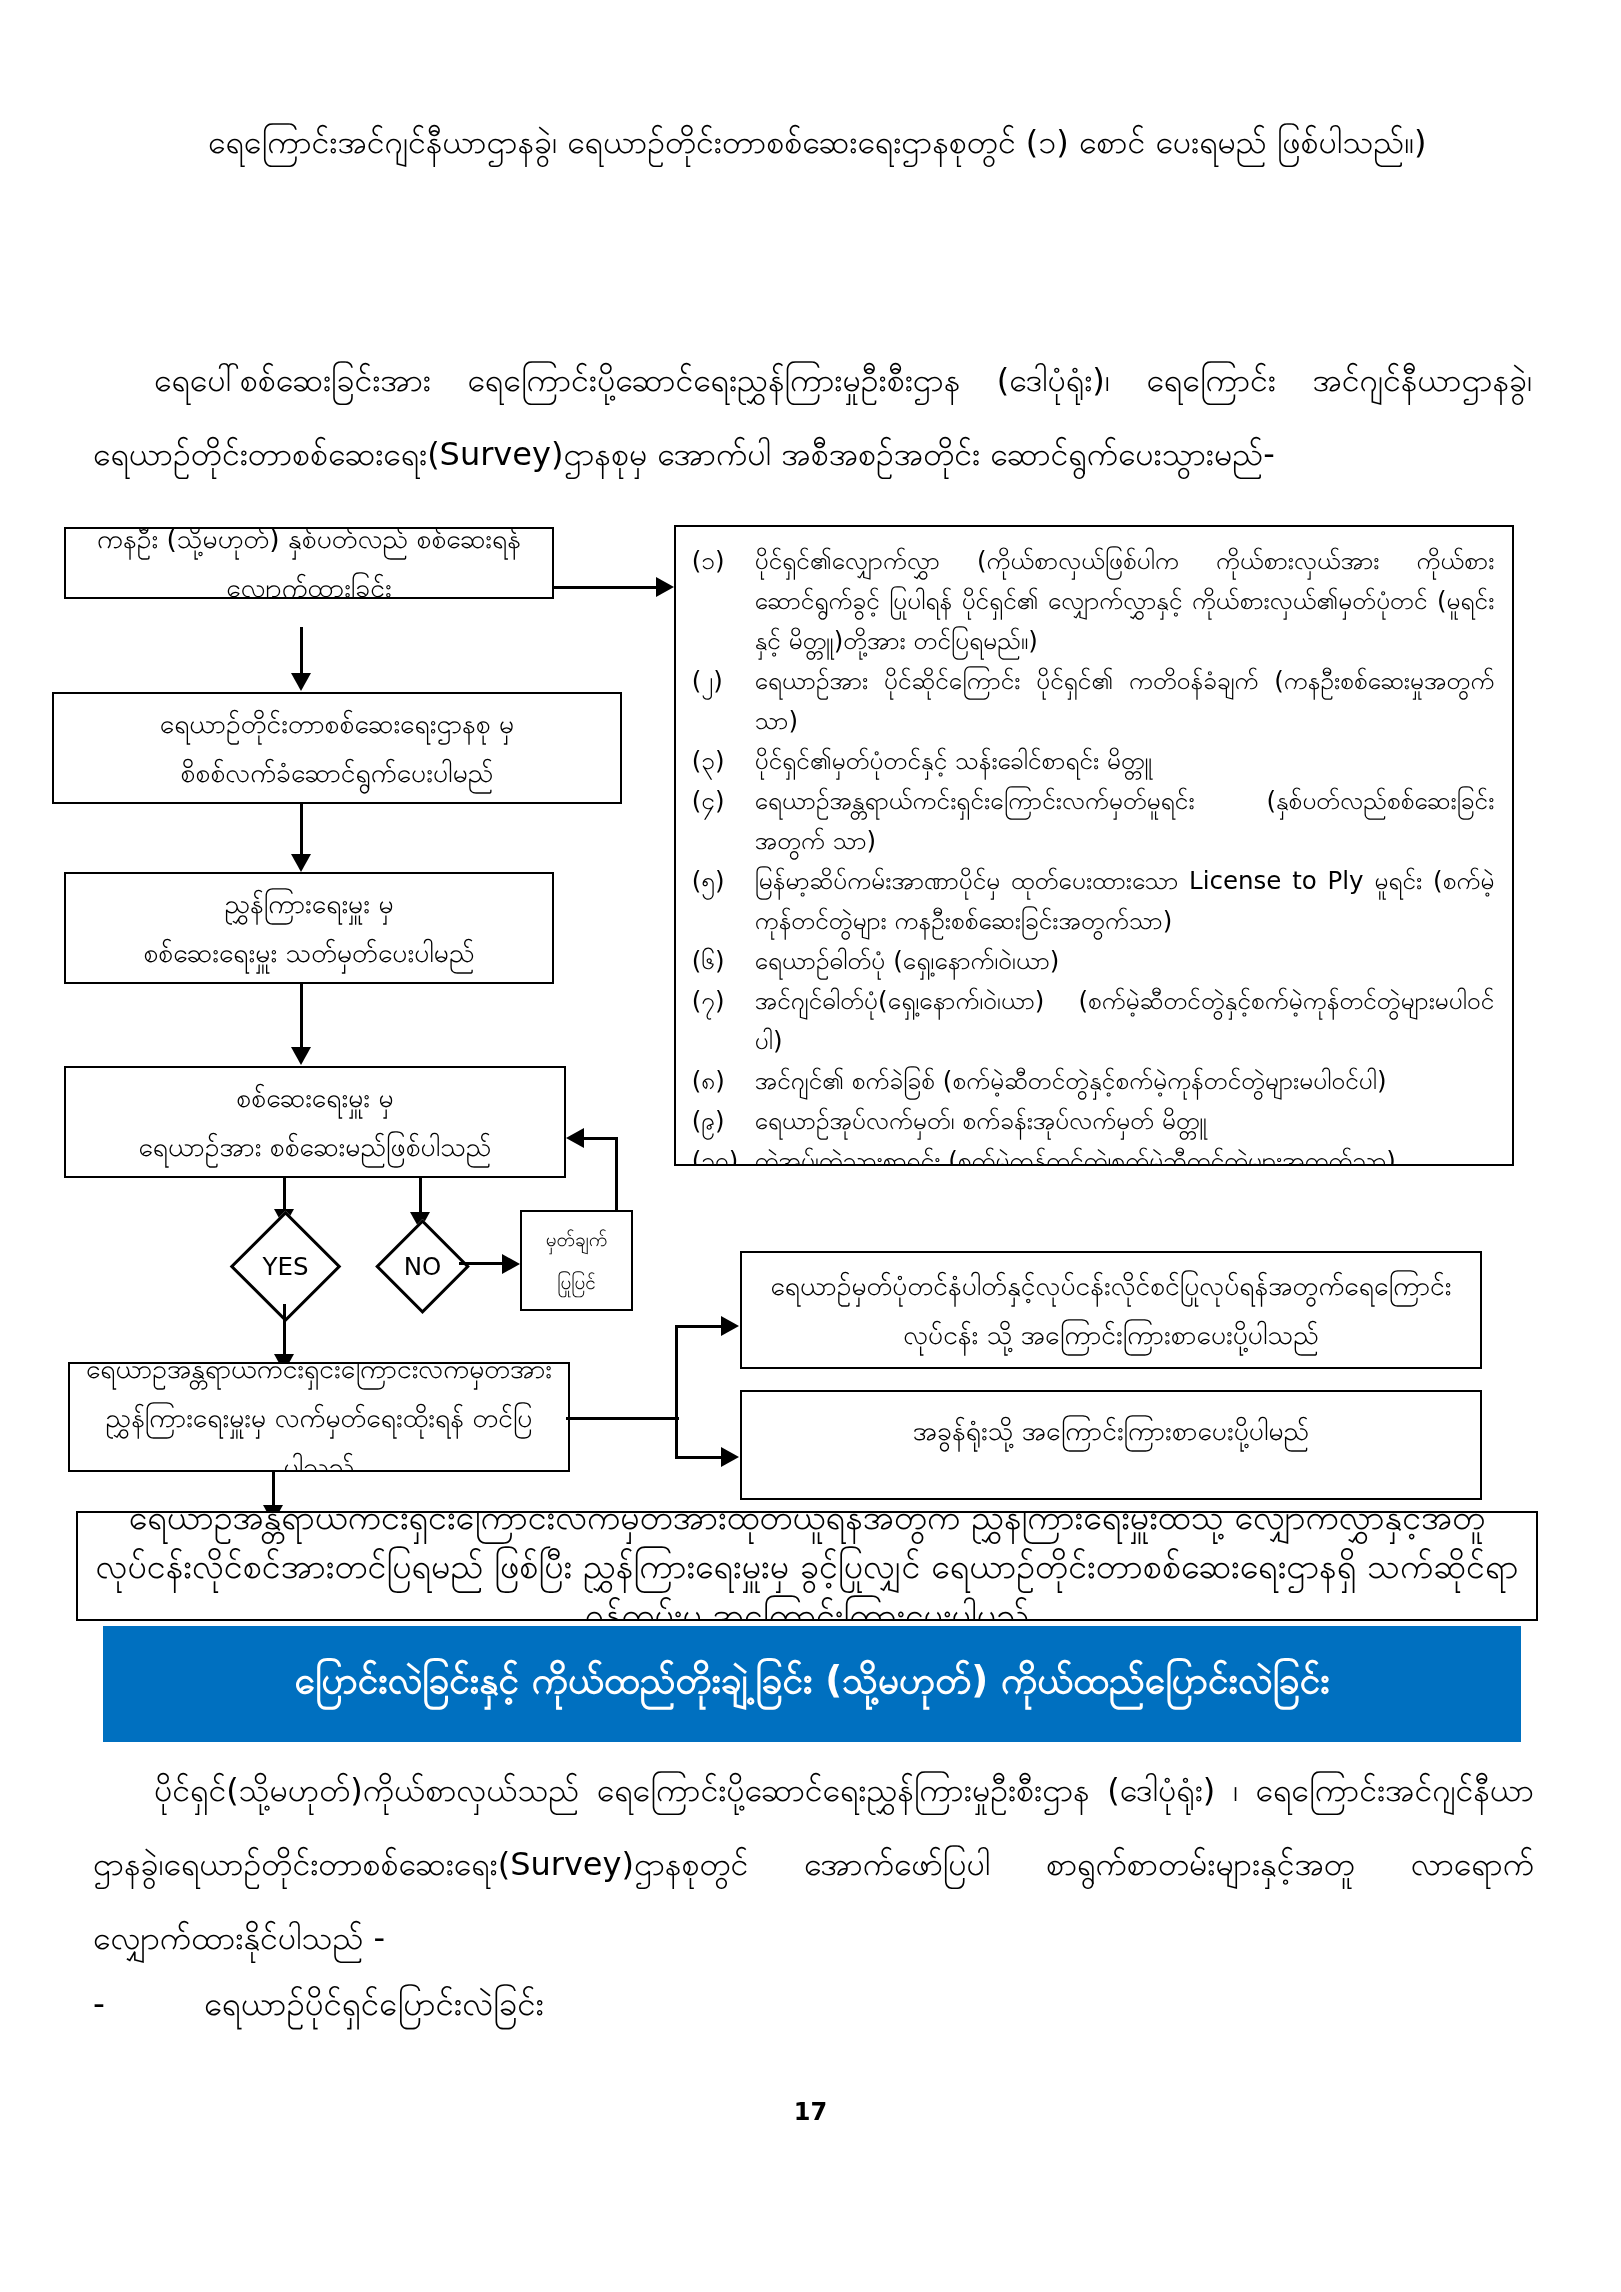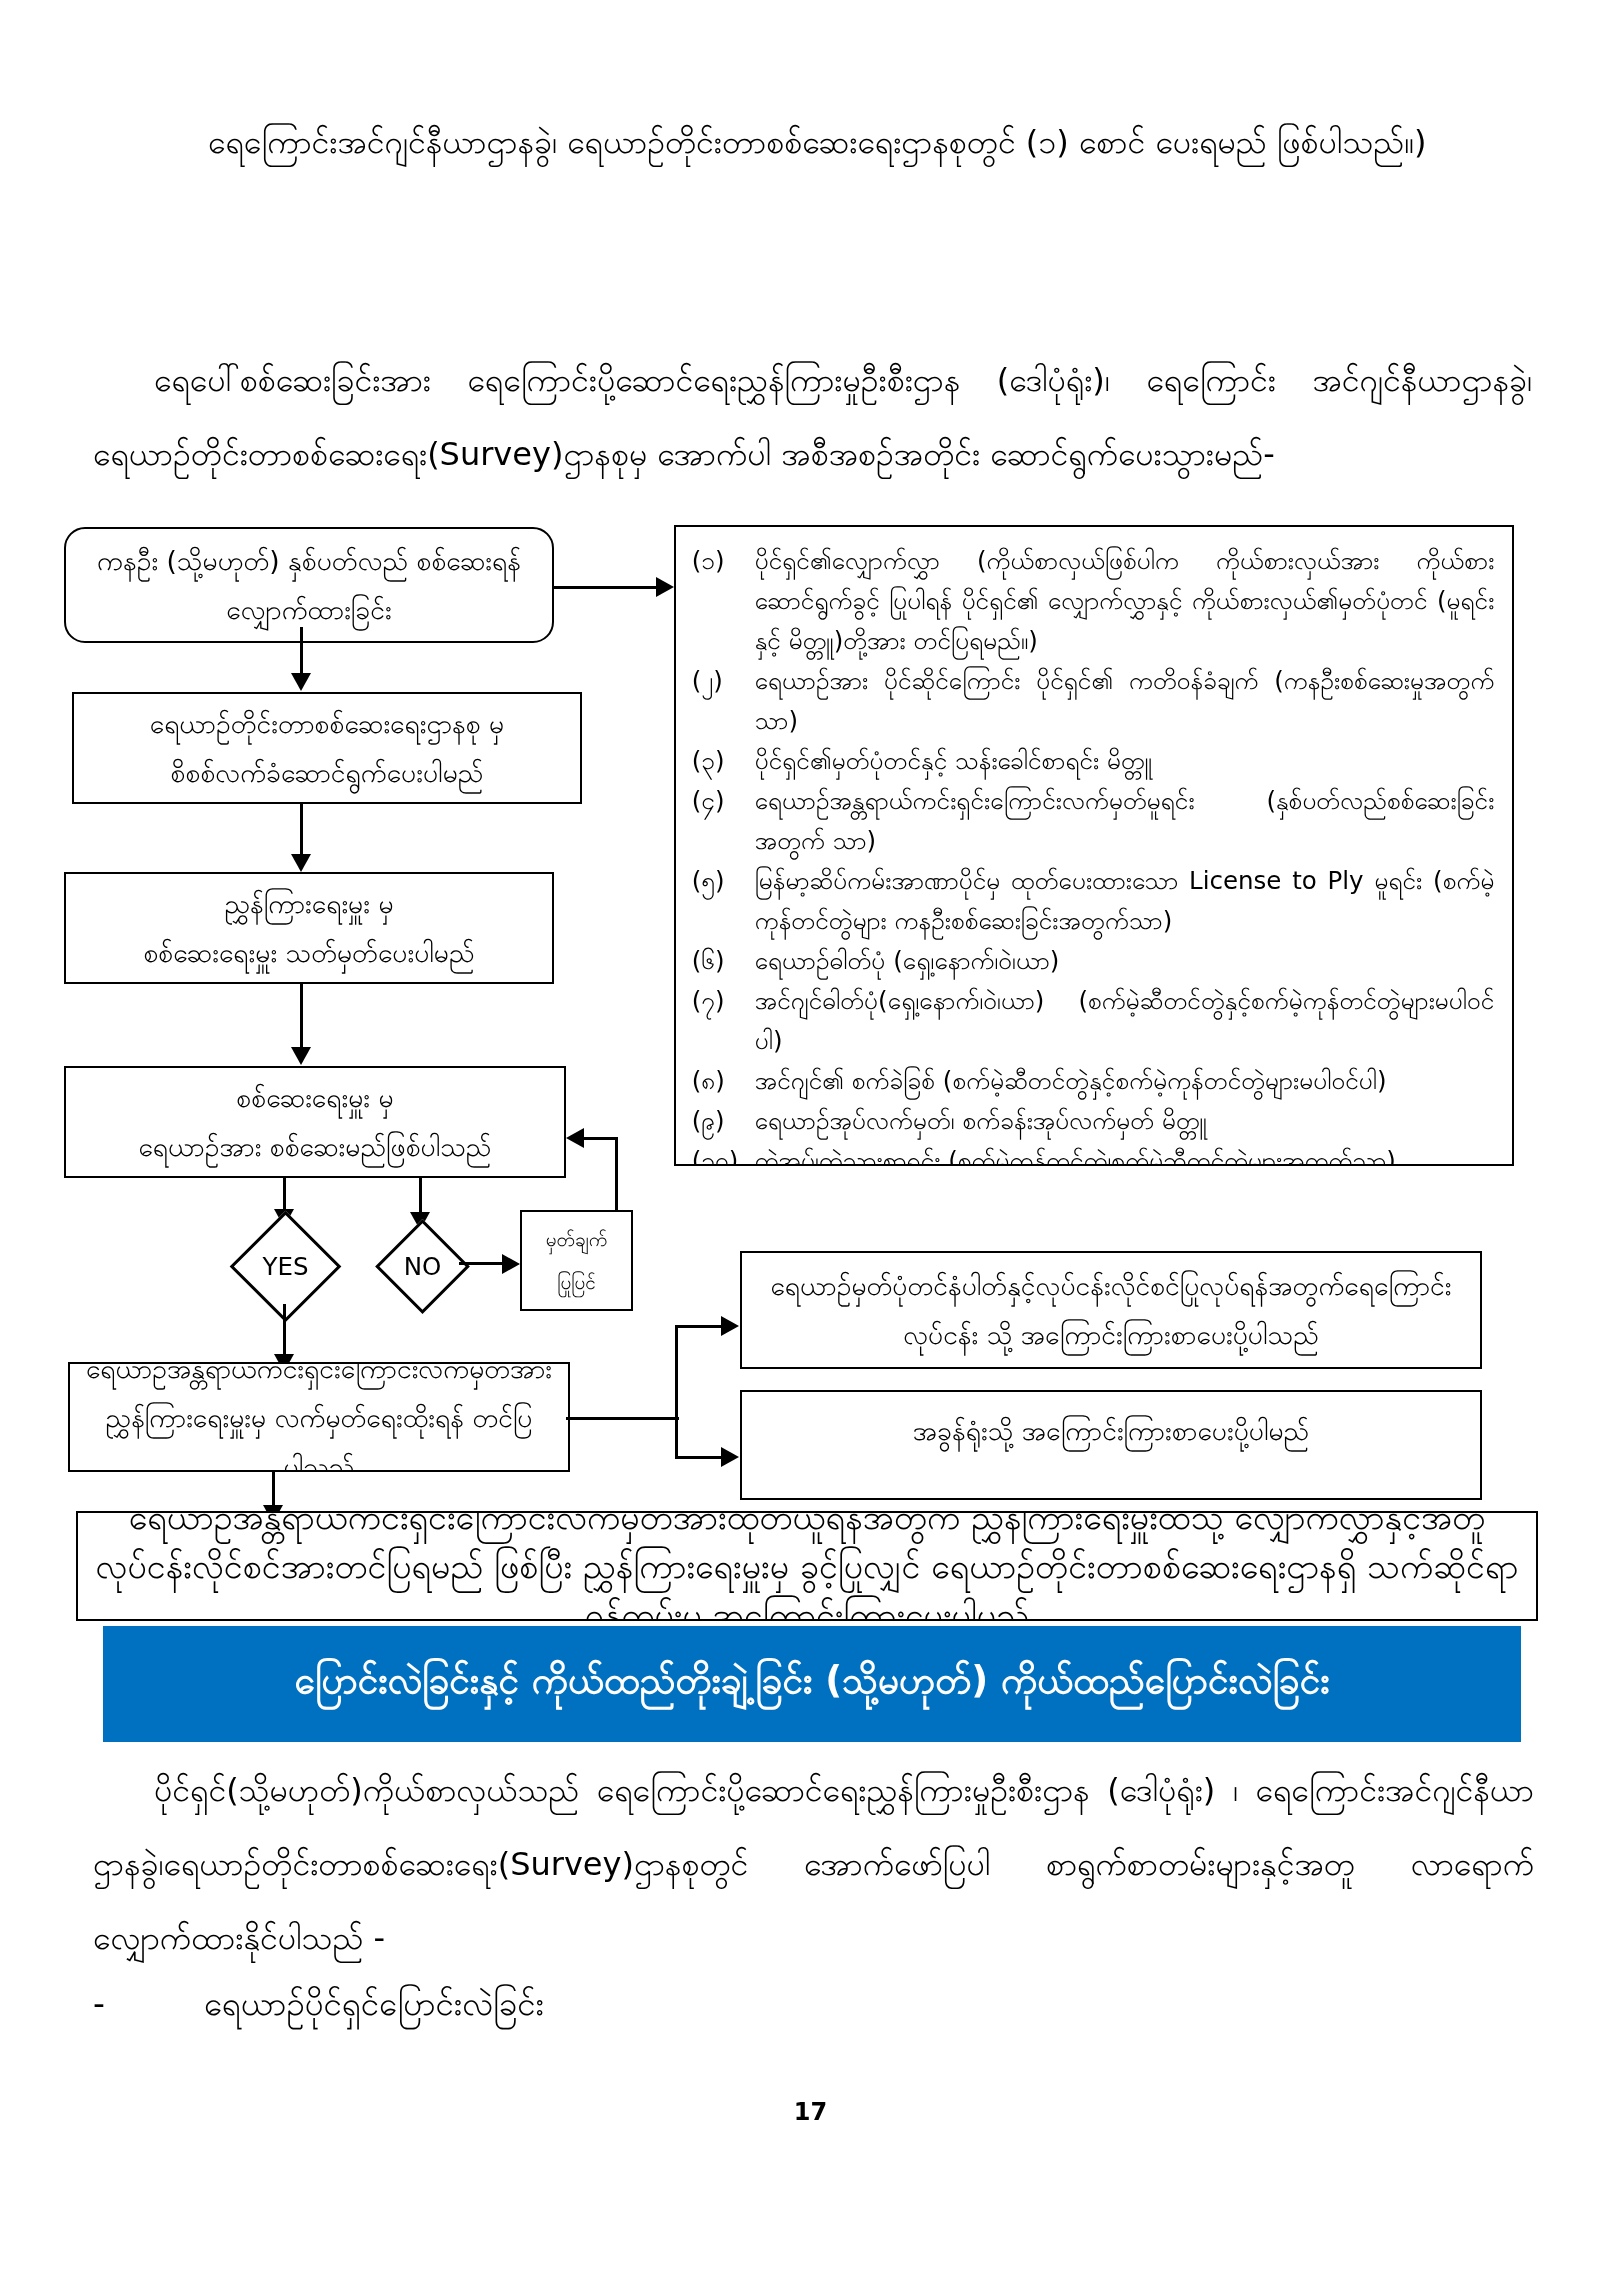--- a/index.html
+++ b/index.html
@@ -40,32 +40,32 @@
 </head>
 <body>
 
 <div class="page">
 
   <div class="para indent" style="left:147px;top:106px;width:1384px;line-height:73px;">ရေကြောင်းအင်ဂျင်နီယာဌာနခွဲ၊ ရေယာဉ်တိုင်းတာစစ်ဆေးရေးဌာနစုတွင် (၁) စောင် ပေးရမည် ဖြစ်ပါသည်။)</div>
 
 
   <div class="para indent" style="left:93px;top:343px;width:1439px;">ရေပေါ်စစ်ဆေးခြင်းအား ရေကြောင်းပို့ဆောင်ရေးညွှန်ကြားမှုဦးစီးဌာန (ဒေါပုံရုံး)၊ ရေကြောင်း အင်ဂျင်နီယာဌာနခွဲ၊ ရေယာဉ်တိုင်းတာစစ်ဆေးရေး(Survey)ဌာနစုမှ အောက်ပါ အစီအစဉ်အတိုင်း ဆောင်ရွက်ပေးသွားမည်-</div>
 
-  <div class="fbox" style="left:64px;top:527px;width:490px;height:116px;border-radius:21px;">
+  <div class="fbox" style="left:64px;top:527px;width:490px;height:72px;">
     <div>ကနဦး (သို့မဟုတ်) နှစ်ပတ်လည် စစ်ဆေးရန်</div>
     <div>လျှောက်ထားခြင်း</div>
   </div>
 
   <div class="hline" style="left:554px;top:586px;width:102px;"></div>
   <div class="ah ah-right" style="left:656px;top:577px;"></div>
 
   <div class="vline" style="left:300px;top:627px;height:47px;"></div>
   <div class="ah ah-down" style="left:291px;top:673px;"></div>
 
-  <div class="fbox" style="left:72px;top:692px;width:510px;height:112px;">
+  <div class="fbox" style="left:52px;top:692px;width:570px;height:112px;">
     <div>ရေယာဉ်တိုင်းတာစစ်ဆေးရေးဌာနစု မှ</div>
     <div>စိစစ်လက်ခံဆောင်ရွက်ပေးပါမည်</div>
   </div>
 
   <div class="vline" style="left:300px;top:804px;height:51px;"></div>
   <div class="ah ah-down" style="left:291px;top:854px;"></div>
 
   <div class="fbox" style="left:64px;top:872px;width:490px;height:112px;">
     <div>ညွှန်ကြားရေးမှူး မှ</div>
     <div>စစ်ဆေးရေးမှူး သတ်မှတ်ပေးပါမည်</div>

